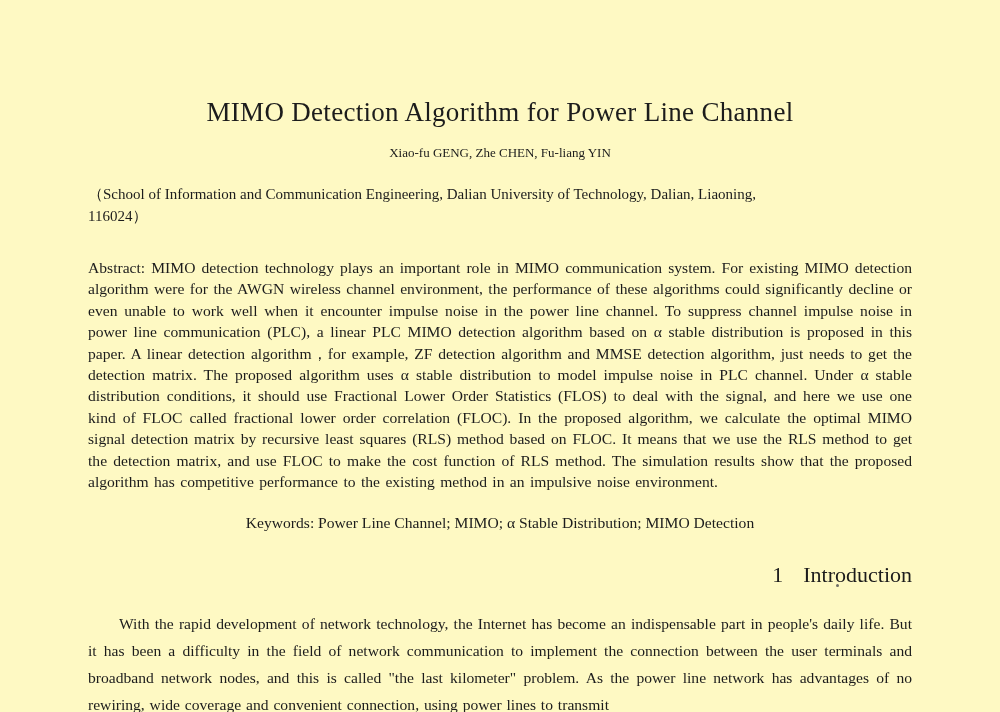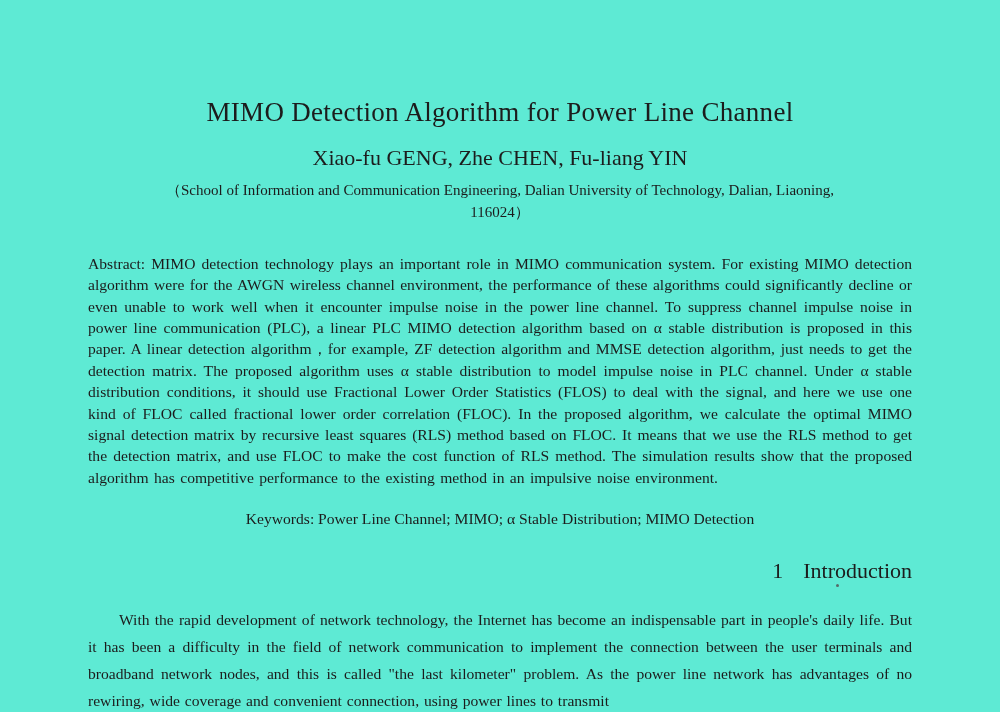--- a/index.html
+++ b/index.html
@@ -4,47 +4,47 @@
 <style>
   html, body {
     margin: 0;
     padding: 0;
     background: #ffffff;
   }
   .page {
     position: relative;
     width: 1000px;
     height: 712px;
-    background: #5eead4;
+    background: #fef9c3;
     overflow: hidden;
     font-family: "Liberation Serif", "DejaVu Serif", serif;
     color: #1c1c1c;
   }
   .content {
     margin: 0 88px;
   }
   .paper-title {
     margin: 0;
     padding-top: 96px;
     font-size: 27px;
     font-weight: normal;
     text-align: center;
     letter-spacing: 0.3px;
     line-height: 1.2;
   }
   .authors {
     margin-top: 17px;
-    font-size: 22px;
+    font-size: 13px;
     text-align: center;
     line-height: 1.2;
   }
   .affiliation {
-    margin-top: 7px;
+    margin-top: 22px;
     font-size: 15px;
-    text-align: center;
+    text-align: left;
     line-height: 22px;
   }
   .abstract {
     margin-top: 30px;
     font-size: 15.6px;
     line-height: 21.4px;
     text-align: justify;
     word-spacing: 1.5px;
   }
   .bold-label {

